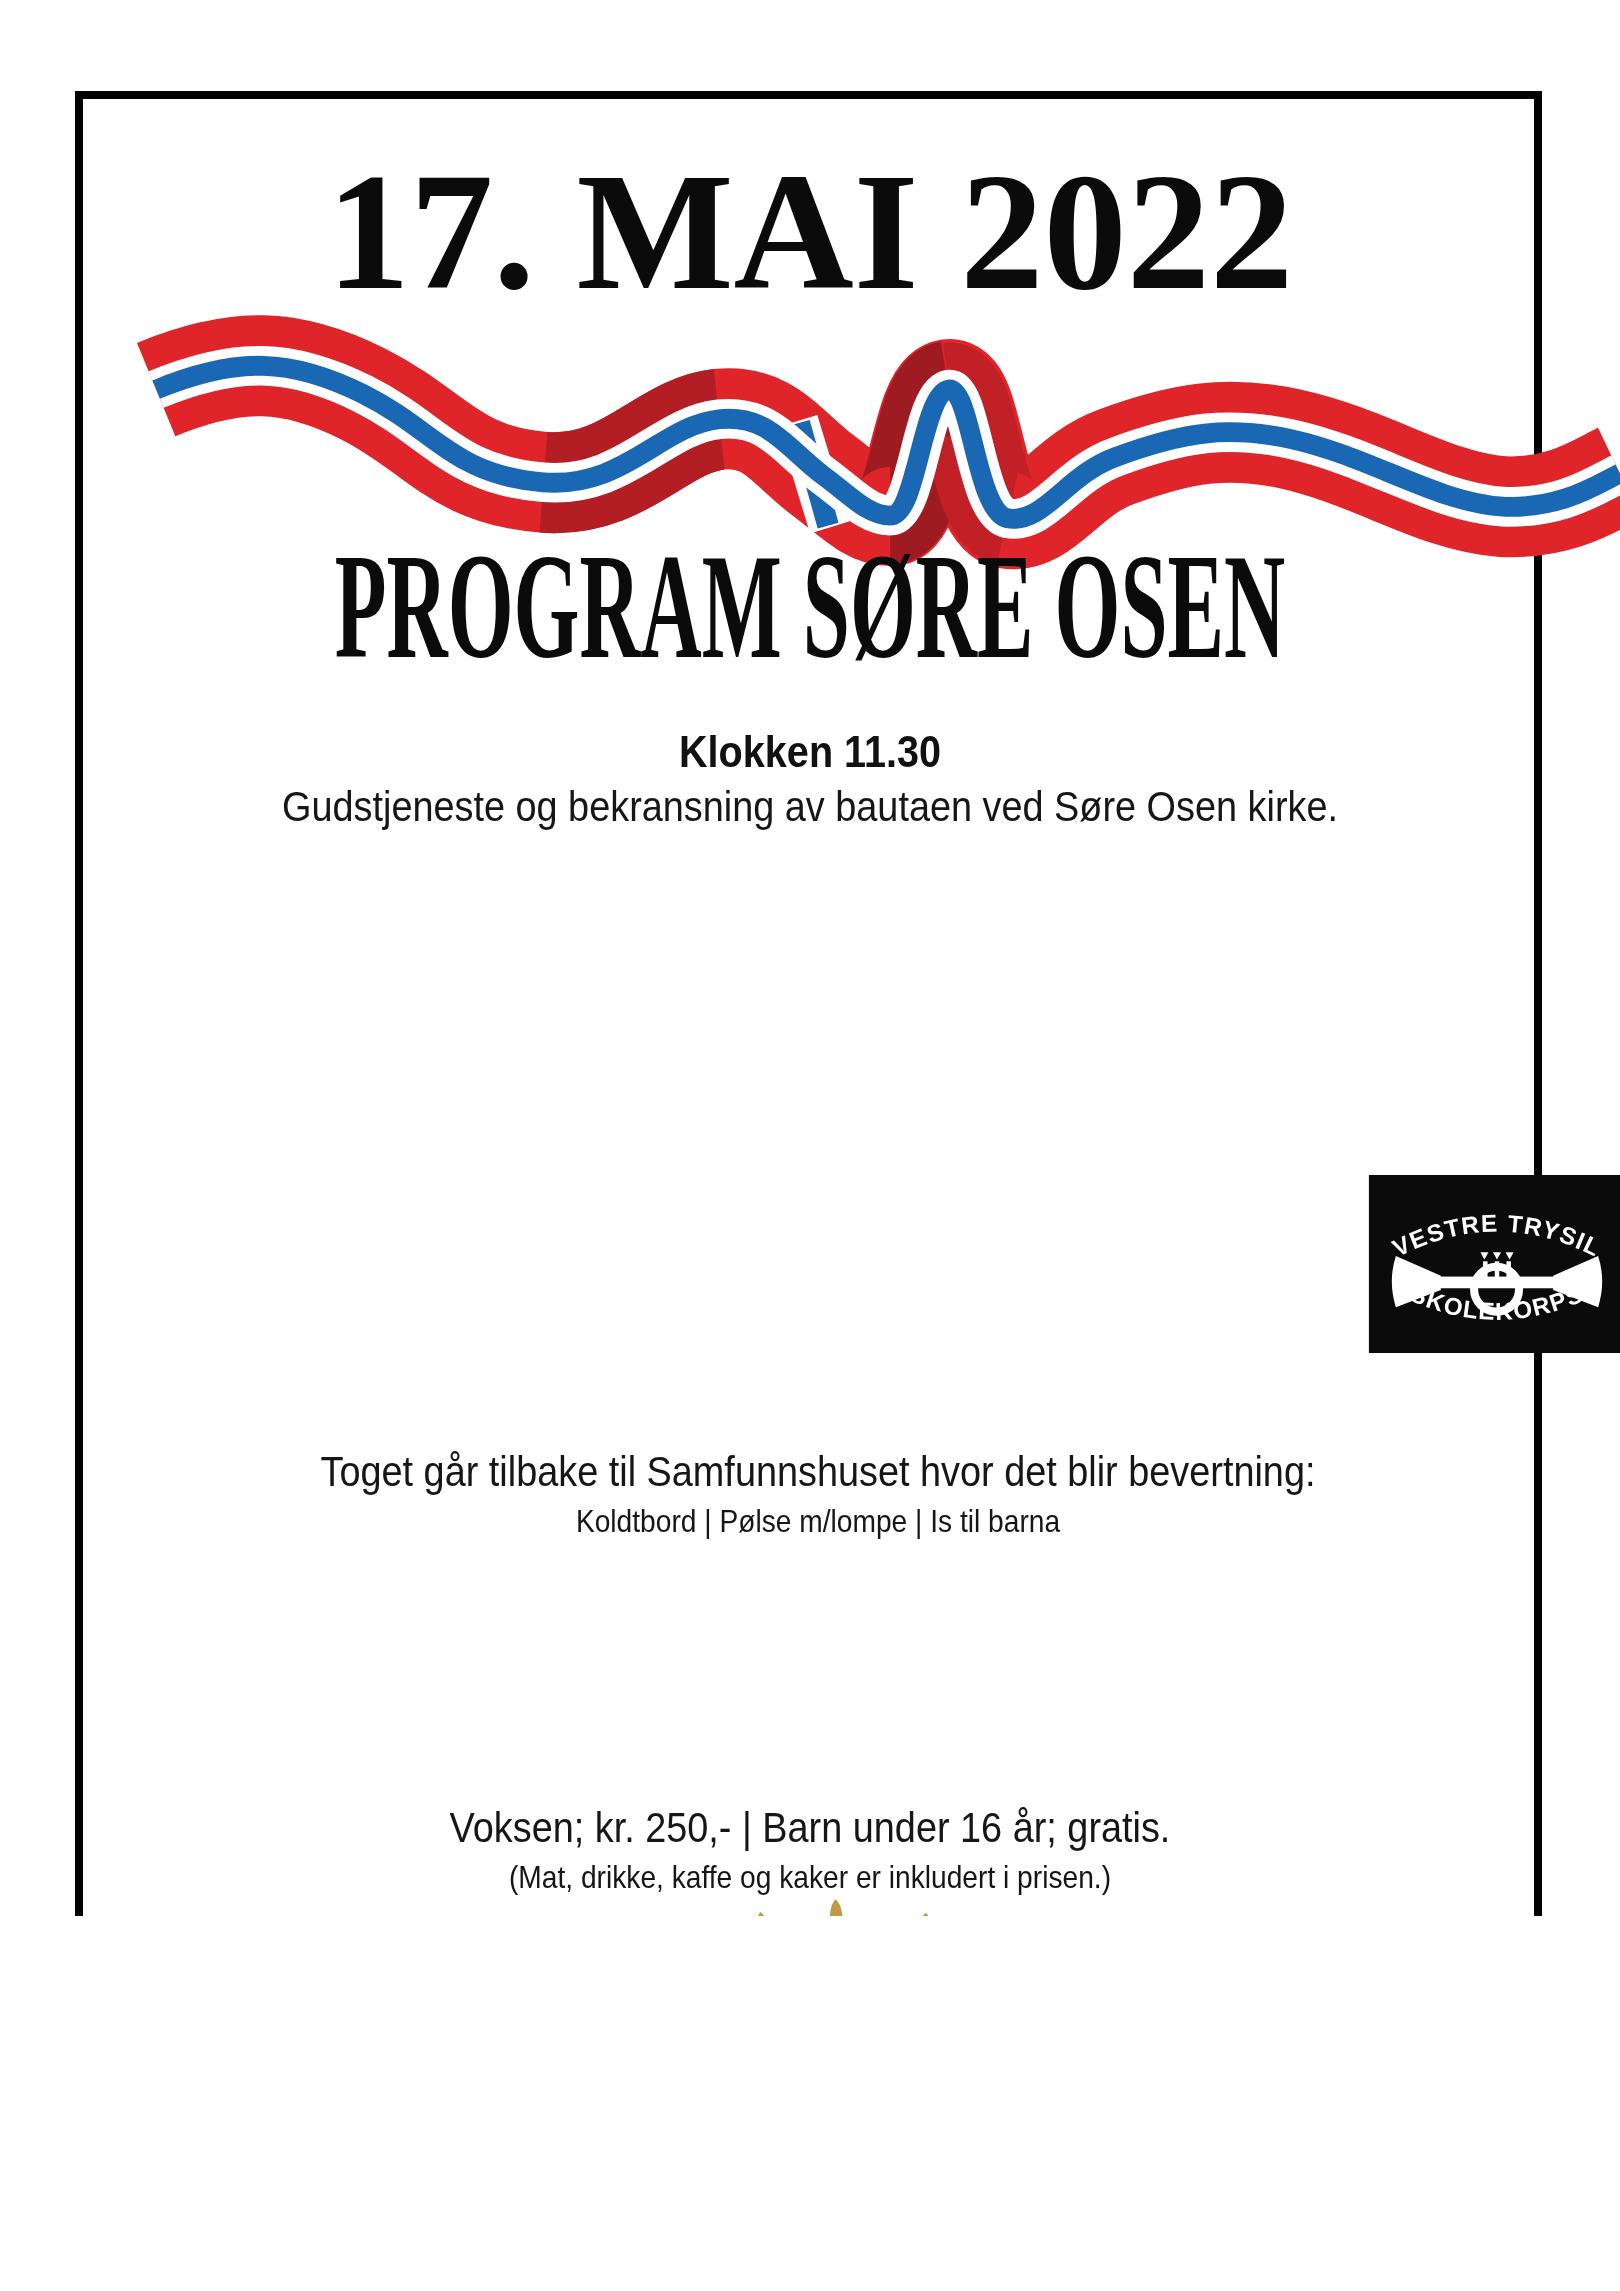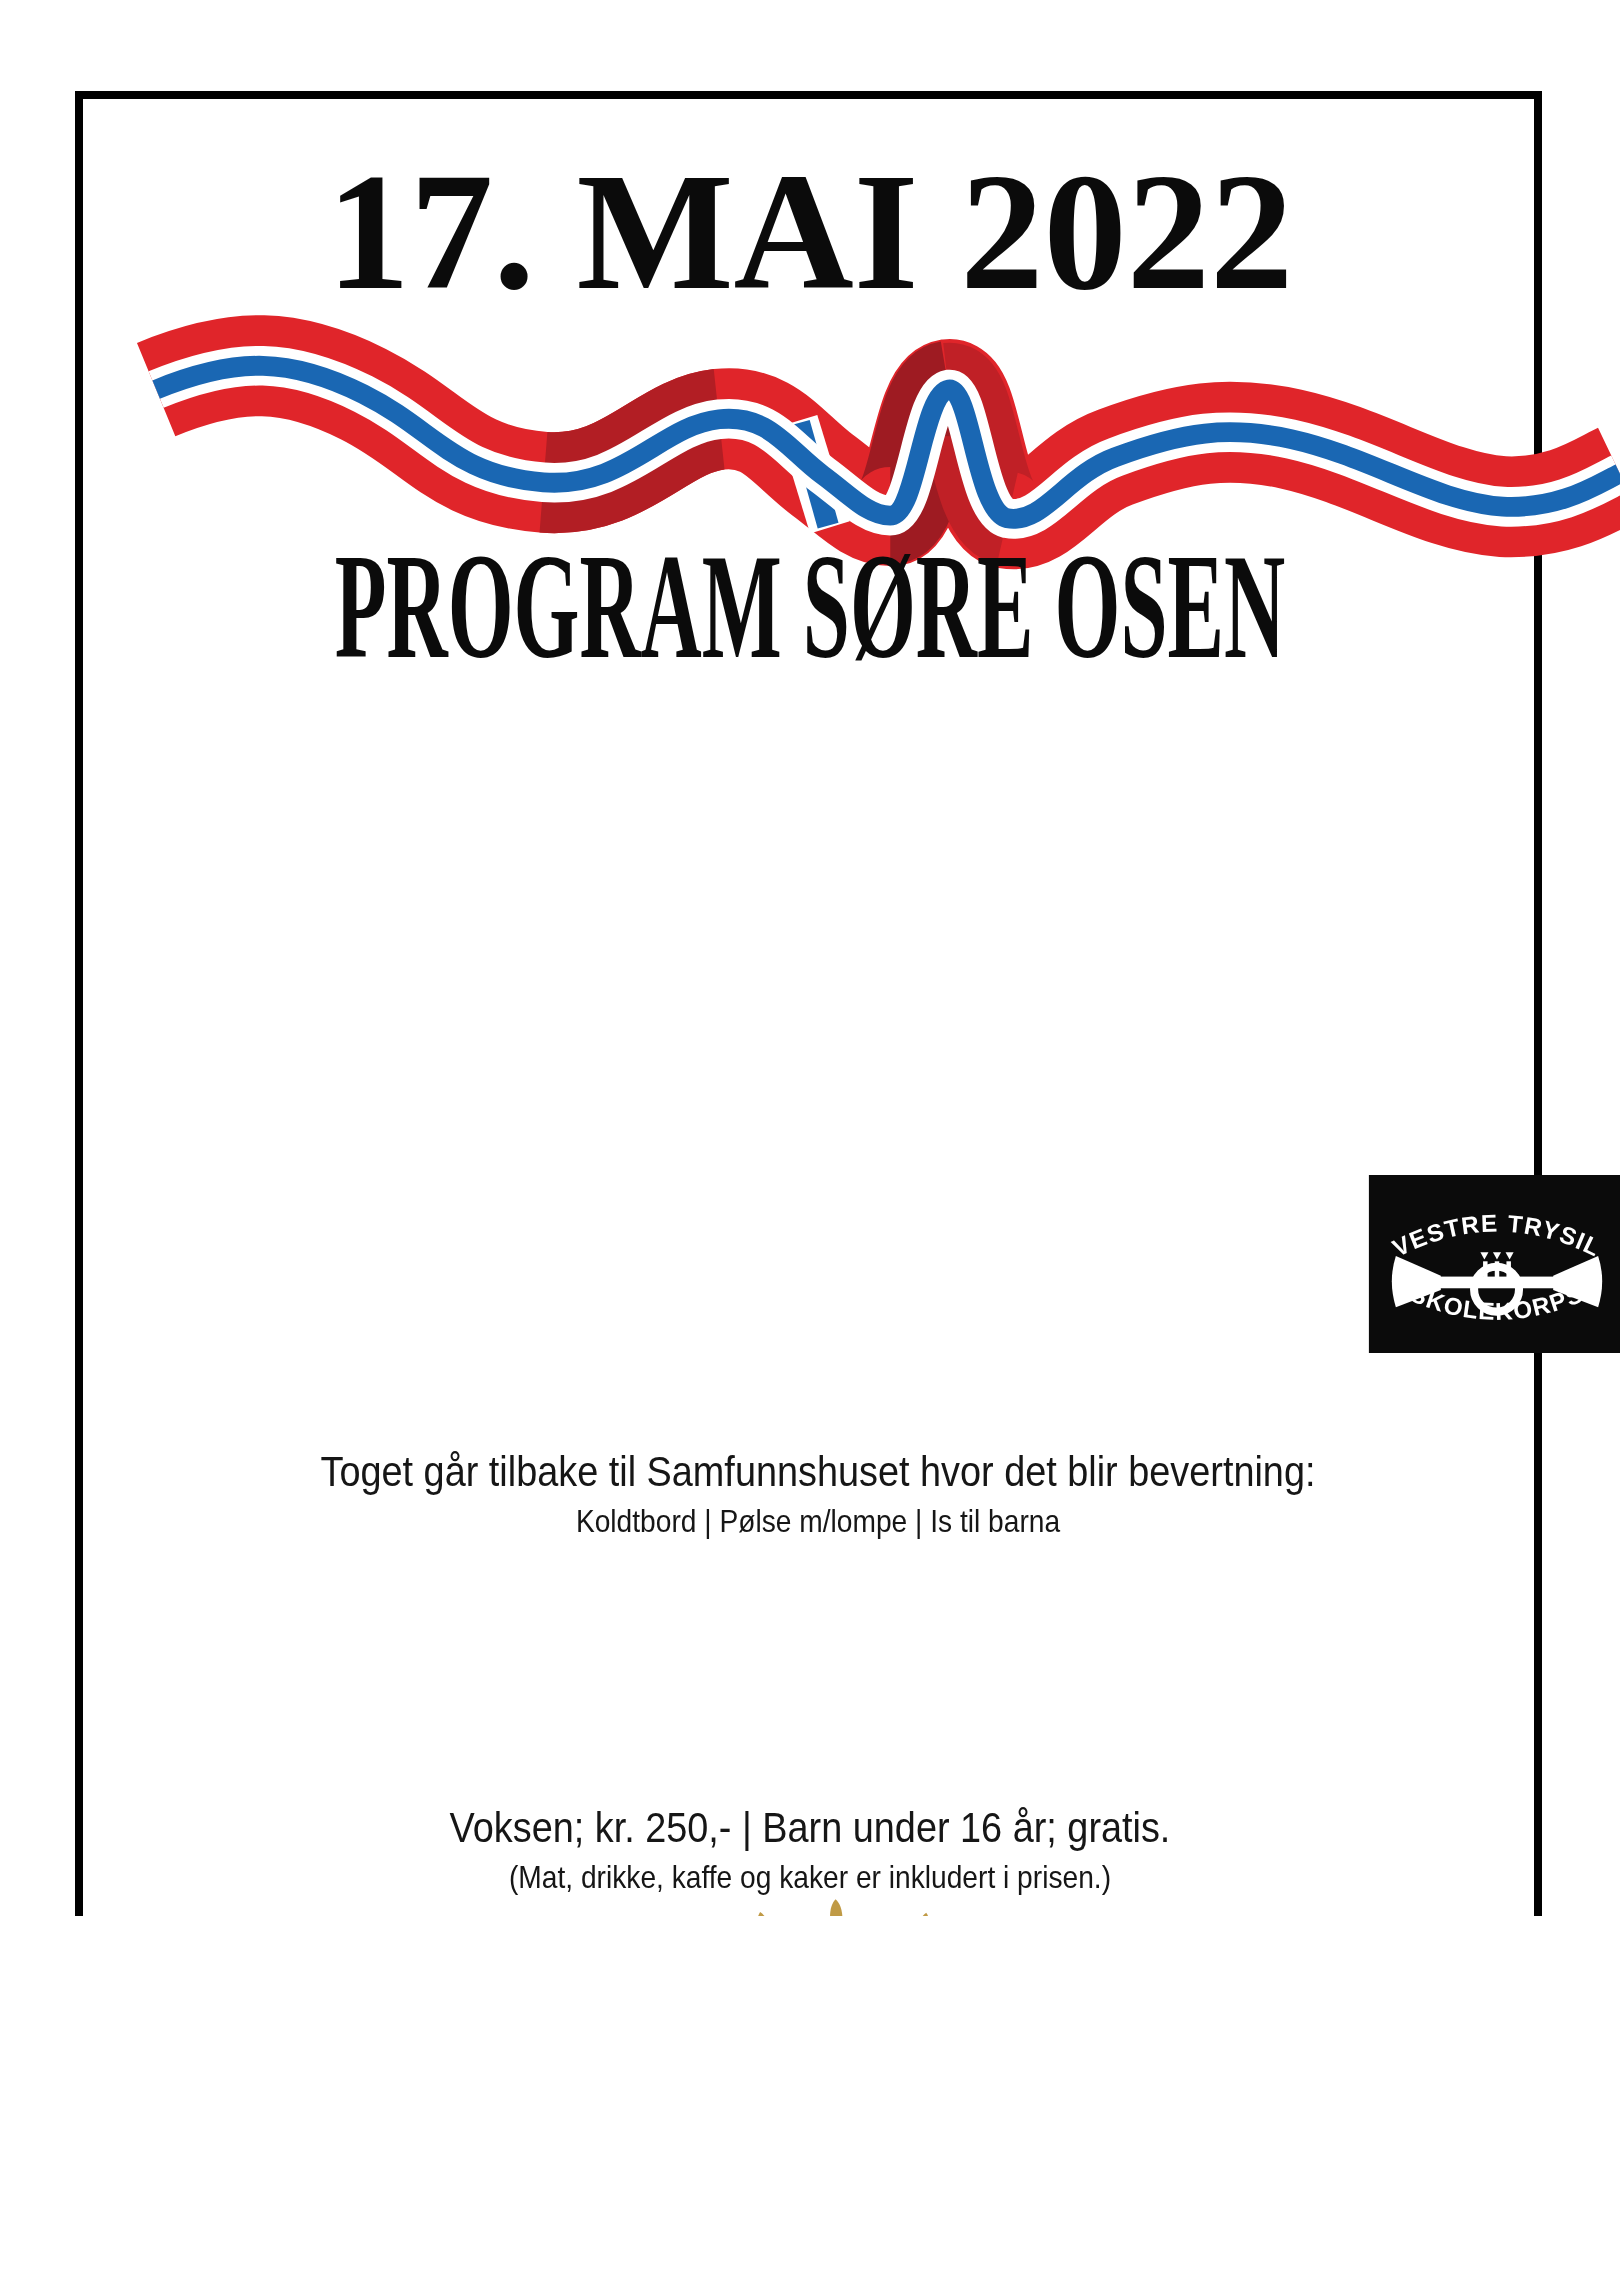--- a/index.html
+++ b/index.html
@@ -68,20 +68,24 @@
     <path d="M 714,92 L 746,206" stroke="#1a67b3" stroke-width="24" fill="none"></path>
 
     <use href="#ribbonline" stroke="#ffffff" stroke-width="44"></use>
     <use href="#ribbonline" stroke="#1a67b3" stroke-width="22"></use>
   </svg>
 
   <svg class="display-svg" style="top:504px;" width="1620" height="180" viewBox="0 0 1800 200">
     <text class="display-text" x="900" y="170" font-size="168" text-anchor="middle" textLength="1056" lengthAdjust="spacingAndGlyphs">PROGRAM SØRE OSEN</text>
   </svg>
 
+  <div class="schedule-block" style="top:725px;">
+    <div class="textline time-hdr" style="position:static;">Klokken 11.30</div>
+    <div class="textline body-line" style="position:static;">Gudstjeneste og bekransning av bautaen ved Søre Osen kirke.</div>
+  </div>
 
 
   <svg class="display-svg" style="top:1175px;left:687px;" width="257" height="178" viewBox="0 0 285 198">
     <rect x="0" y="0" width="285" height="198" fill="#0b0b0b"></rect>
     <defs>
       <path id="arcTop" d="M 24,96 Q 142,30 261,96" fill="none"></path>
       <path id="arcBottom" d="M 34,134 Q 142,188 251,134" fill="none"></path>
     </defs>
     <text font-family="Liberation Sans, sans-serif" font-weight="700" font-size="27" fill="#ffffff" letter-spacing="1.5">
       <textPath href="#arcTop" startOffset="50%" text-anchor="middle">VESTRE TRYSIL</textPath>

